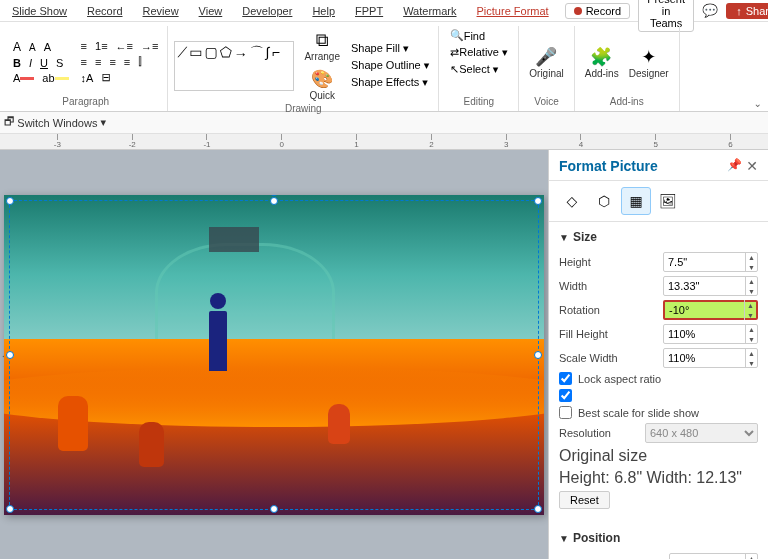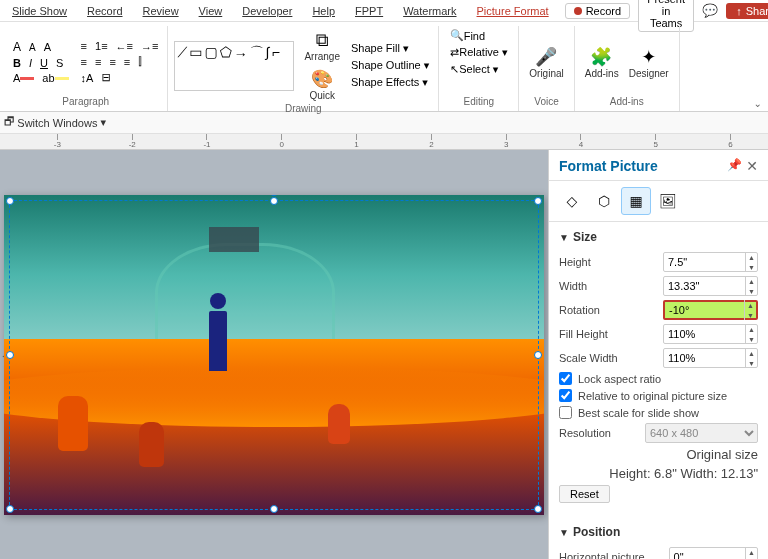--- a/index.html
+++ b/index.html
@@ -232,21 +232,21 @@
       padding: 0 4px;
       background: transparent;
     }
     .field-spin { display: flex; flex-direction: column; }
     .spin-btn { width: 12px; height: 10px; display: flex; align-items: center; justify-content: center; cursor: pointer; font-size: 7px; color: #555; border-left: 1px solid #ccc; }
 
     .checkbox-row { display: flex; align-items: flex-end; gap: 6px; margin-bottom: 4px; }
     .checkbox-row input[type=checkbox] { width: 13px; height: 13px; }
     .checkbox-label { font-size: 11px; color: #444; }
 
-    .original-size-text { font-size: 13px; color: #444; margin-bottom: 4px; text-align: right; }
+    .original-size-text { font-size: 16px; color: #444; margin-bottom: 4px; }
     .reset-btn {
       border: 1px solid #ccc;
       background: #f5f5f5;
       border-radius: 2px;
       padding: 2px 10px;
       font-size: 11px;
       cursor: pointer;
       display: inline-block;
       margin-bottom: 6px;
     }
@@ -603,21 +603,20 @@
               </div>
             </div>
           </div>
           
           <div class="checkbox-row">
             <input type="checkbox" checked="" style="">
             <span class="checkbox-label">Lock aspect ratio</span>
           </div>
           <div class="checkbox-row">
             <input type="checkbox" checked="" style="">
-            <span class="checkbox-label">Relative to original picture size</span>
           </div>
           <div class="checkbox-row">
             <input type="checkbox" style="">
             <span class="checkbox-label">Best scale for slide show</span>
           </div>
           
           <div class="resolution-row">
             <span class="field-label">Resolution</span>
             <select class="resolution-select">
               <option>640 x 480</option>

